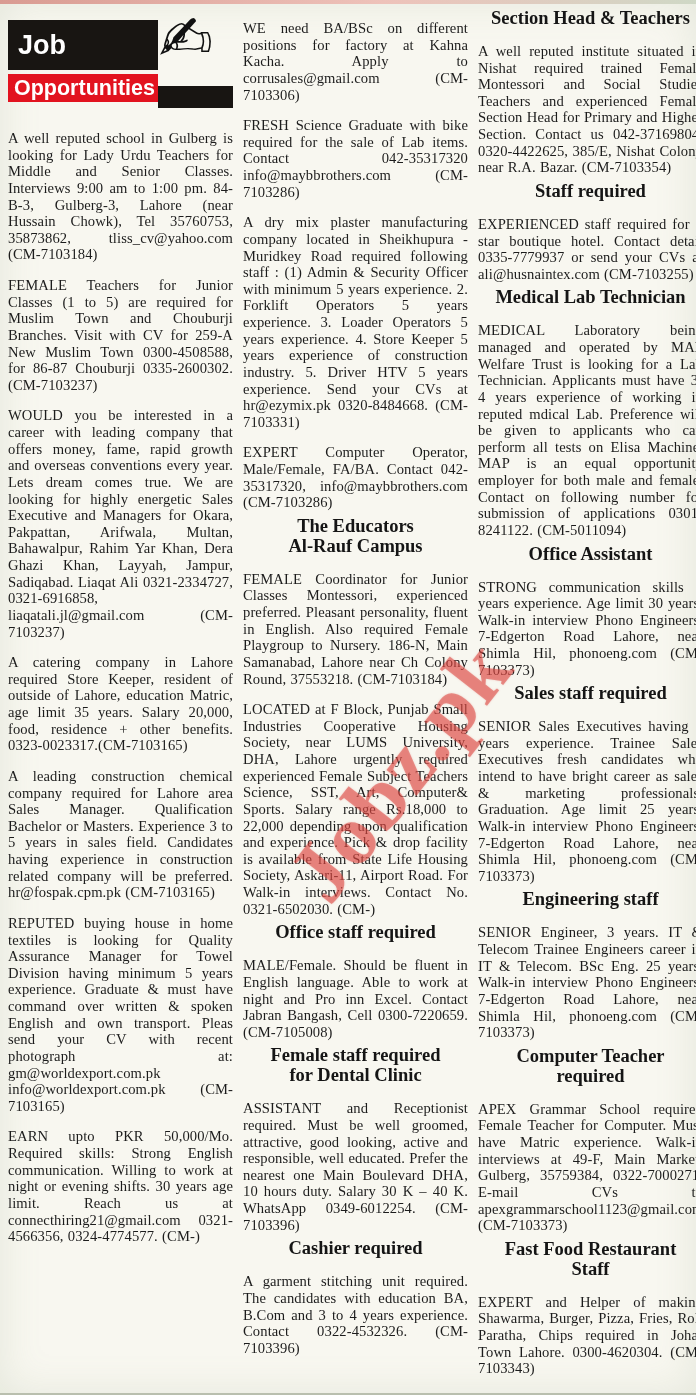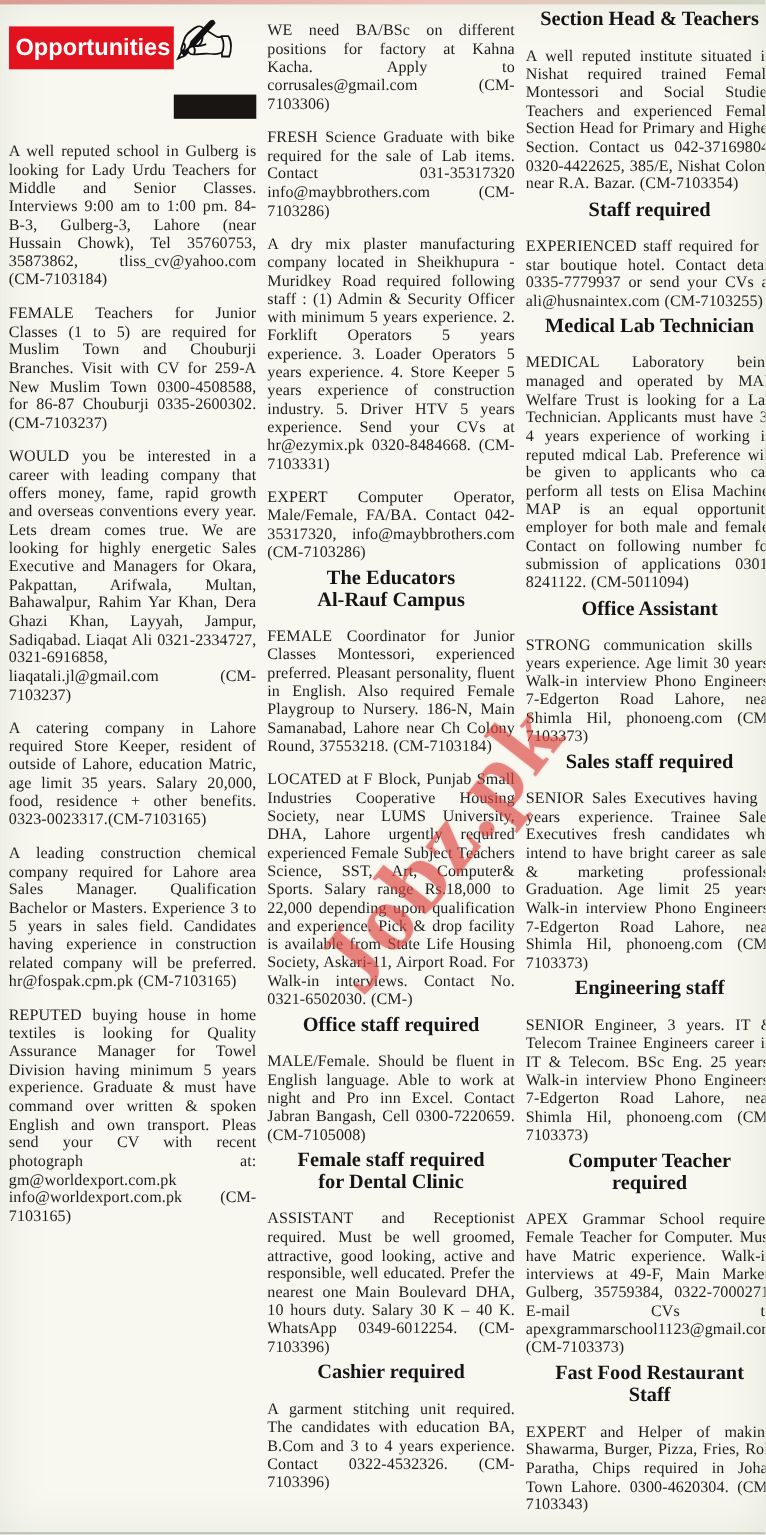--- a/index.html
+++ b/index.html
@@ -57,21 +57,21 @@
   }
   .bar-job{
     background:#181512;color:#ffffff;
     height:50px;display:flex;align-items:center;
     font-family:"Liberation Sans","DejaVu Sans",sans-serif;
     font-weight:bold;font-size:27px;
     padding-left:10px;box-sizing:border-box;
   }
   .bar-opp{
     background:#e2131f;color:#ffffff;
-    height:39px;display:flex;align-items:center;
+    height:28px;display:flex;align-items:center;
     font-family:"Liberation Sans","DejaVu Sans",sans-serif;
     font-weight:bold;font-size:21.5px;
     padding-left:6px;box-sizing:border-box;
     margin-top:4px;
     text-align:right;
   }
   .jobhead .iconside{
     width:76px;position:relative;
   }
   .writing-hand{
@@ -99,43 +99,47 @@
 <body>
 
 <div class="page">
   <div class="scan-top-edge"></div>
 
   <div class="cols">
 
     <div class="col">
       <div class="jobhead">
         <div class="bars">
+          <div class="bar-job">
+            <span>Job</span>
+          </div>
           <div class="bar-opp">
             <span>Opportunities</span>
           </div>
         </div>
         <div class="iconside">
           <div class="writing-hand">✍</div>
           <div class="icon-underbox"></div>
         </div>
       </div>
       <div>
           <p class="ad">A well reputed school in Gulberg is looking for Lady Urdu Teachers for Middle and Senior Classes. Interviews 9:00 am to 1:00 pm. 84-B-3, Gulberg-3, Lahore (near Hussain Chowk), Tel 35760753, 35873862, tliss_cv@yahoo.com (CM-7103184)</p>
           <p class="ad">FEMALE Teachers for Junior Classes (1 to 5) are required for Muslim Town and Chouburji Branches. Visit with CV for 259-A New Muslim Town 0300-4508588, for 86-87 Chouburji 0335-2600302. (CM-7103237)</p>
           <p class="ad">WOULD you be interested in a career with leading company that offers money, fame, rapid growth and overseas conventions every year. Lets dream comes true. We are looking for highly energetic Sales Executive and Managers for Okara, Pakpattan, Arifwala, Multan, Bahawalpur, Rahim Yar Khan, Dera Ghazi Khan, Layyah, Jampur, Sadiqabad. Liaqat Ali 0321-2334727, 0321-6916858, liaqatali.jl@gmail.com (CM-7103237)</p>
           <p class="ad">A catering company in Lahore required Store Keeper, resident of outside of Lahore, education Matric, age limit 35 years. Salary 20,000, food, residence + other benefits. 0323-0023317.(CM-7103165)</p>
           <p class="ad">A leading construction chemical company required for Lahore area Sales Manager. Qualification Bachelor or Masters. Experience 3 to 5 years in sales field. Candidates having experience in construction related company will be preferred. hr@fospak.cpm.pk (CM-7103165)</p>
           <p class="ad">REPUTED buying house in home textiles is looking for Quality Assurance Manager for Towel Division having minimum 5 years experience. Graduate &amp; must have command over written &amp; spoken English and own transport. Pleas send your CV with recent photograph at: gm@worldexport.com.pk info@worldexport.com.pk (CM-7103165)</p>
+          <p class="ad">EARN upto PKR 50,000/Mo. Required skills: Strong English communication. Willing to work at night or evening shifts. 30 years age limit. Reach us at connecthiring21@gmail.com 0321-4566356, 0324-4774577. (CM-)</p>
         </div>
     </div>
 
     <div class="col">
       <div>
           <p class="ad">WE need BA/BSc on different positions for factory at Kahna Kacha. Apply to corrusales@gmail.com (CM-7103306)</p>
-          <p class="ad">FRESH Science Graduate with bike required for the sale of Lab items. Contact 031-35317320 info@maybbrothers.com (CM-7103286)</p>
+          <p class="ad">FRESH Science Graduate with bike required for the sale of Lab items. Contact 042-35317320 info@maybbrothers.com (CM-7103286)</p>
           <p class="ad">A dry mix plaster manufacturing company located in Sheikhupura - Muridkey Road required following staff : (1) Admin &amp; Security Officer with minimum 5 years experience. 2. Forklift Operators 5 years experience. 3. Loader Operators 5 years experience. 4. Store Keeper 5 years experience of construction industry. 5. Driver HTV 5 years experience. Send your CVs at hr@ezymix.pk 0320-8484668. (CM-7103331)</p>
           <p class="ad">EXPERT Computer Operator, Male/Female, FA/BA. Contact 042-35317320, info@maybbrothers.com (CM-7103286)</p>
           <h3 class="ad-heading">The Educators
 Al-Rauf Campus</h3>
           <p class="ad">FEMALE Coordinator for Junior Classes Montessori, experienced preferred. Pleasant personality, fluent in English. Also required Female Playgroup to Nursery. 186-N, Main Samanabad, Lahore near Ch Colony Round, 37553218. (CM-7103184)</p>
           <p class="ad">LOCATED at F Block, Punjab Small Industries Cooperative Housing Society, near LUMS University, DHA, Lahore urgently required experienced Female Subject Teachers Science, SST, Art, Computer&amp; Sports. Salary range Rs.18,000 to 22,000 depending upon qualification and experience. Pick &amp; drop facility is available from State Life Housing Society, Askari-11, Airport Road. For Walk-in interviews. Contact No. 0321-6502030. (CM-)</p>
           <h3 class="ad-heading">Office staff required</h3>
           <p class="ad">MALE/Female. Should be fluent in English language. Able to work at night and Pro inn Excel. Contact Jabran Bangash, Cell 0300-7220659. (CM-7105008)</p>
           <h3 class="ad-heading">Female staff required
 for Dental Clinic</h3>

